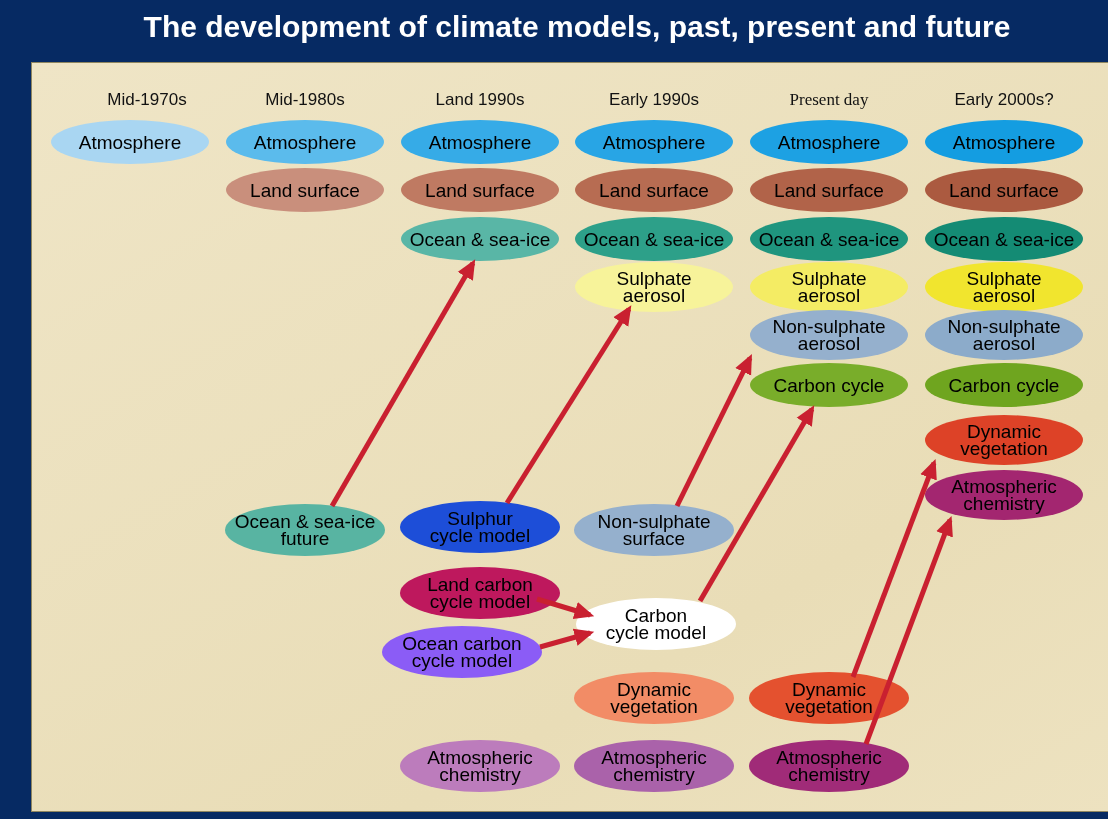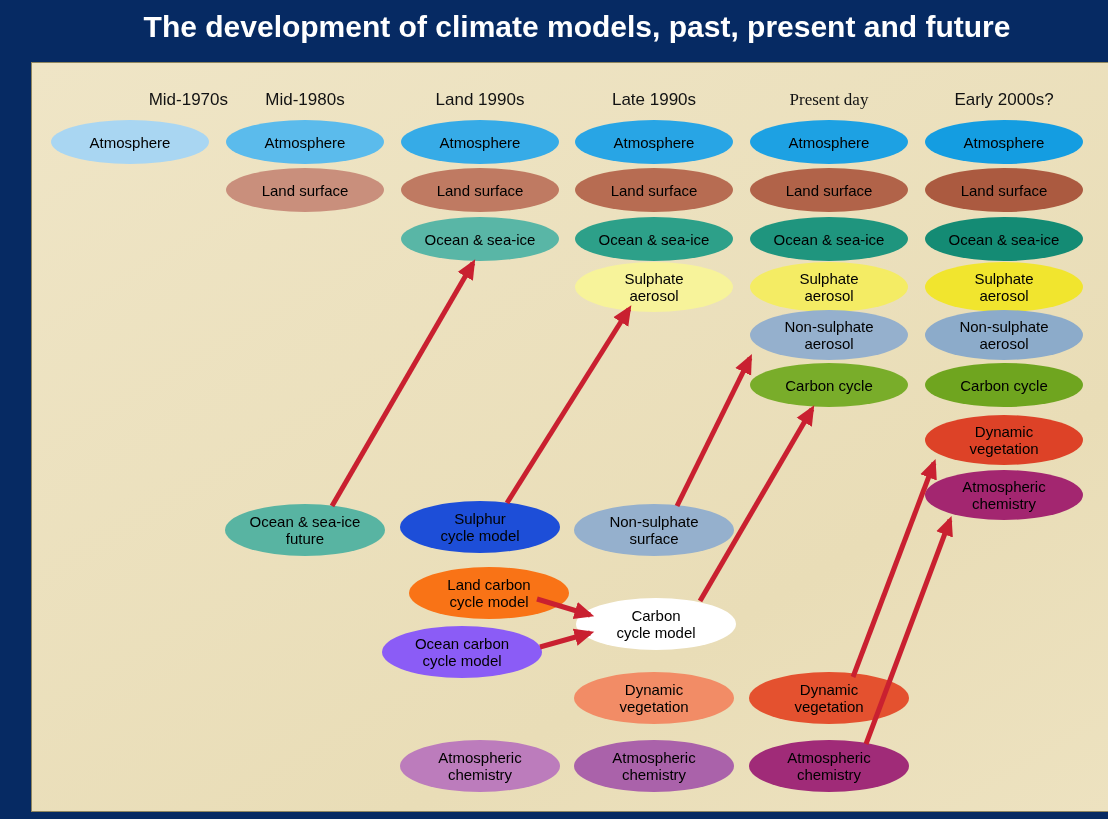--- a/index.html
+++ b/index.html
@@ -7,38 +7,38 @@
           font-family:"Liberation Sans",sans-serif;overflow:hidden;margin-left:23px;}
   .header{position:absolute;left:0;top:0;width:1108px;height:54px;background:#062a63;
           display:flex;align-items:center;justify-content:center;}
   .header-title{color:#ffffff;font-weight:bold;font-size:30px;white-space:nowrap;}
   .panel{position:absolute;left:8px;top:62px;width:1090px;height:750px;
          background:linear-gradient(150deg,#efe5c6 0%,#e9ddb7 70%,#ede2c0 100%);
          border:1px solid #8f865f;box-sizing:border-box;}
   .col-header{position:absolute;top:90px;width:180px;margin-left:-90px;text-align:center;
               font-size:17px;color:#121212;}
   .node{position:absolute;border-radius:50%;display:flex;flex-direction:column;
-        align-items:center;justify-content:center;color:#000;font-size:15px;
+        align-items:center;justify-content:center;color:#000;font-size:19px;
         line-height:17px;text-align:center;}
   .node-line{pointer-events:none;}
   svg.arrows{position:absolute;left:0;top:0;width:1108px;height:819px;pointer-events:none;}
 </style>
 </head>
 <body>
 
 <div class="canvas">
   <div class="header">
     <div class="header-title">The development of climate models, past, present and future</div>
   </div>
   <div class="panel"></div>
   <div>
-      <div class="col-header" style="left: 115px; text-align: right;">Mid-1970s</div>
+      <div class="col-header" style="left: 124px;">Mid-1970s</div>
       <div class="col-header" style="left: 282px;">Mid-1980s</div>
       <div class="col-header" style="left: 457px;">Land 1990s</div>
-      <div class="col-header" style="left: 631px;">Late 1990s</div>
+      <div class="col-header" style="left: 631px;">Early 1990s</div>
       <div class="col-header" style="left: 806px; font-family: Liberation Serif, serif;">Present day</div>
       <div class="col-header" style="left: 981px;">Early 2000s?</div>
     </div>
   <div>
       <div class="node" style="left: 28px; top: 120px; width: 158px; height: 44px; background: rgb(169, 214, 242);">
         <div class="node-line">Atmosphere</div>
       </div>
       <div class="node" style="left: 203px; top: 120px; width: 158px; height: 44px; background: rgb(91, 187, 236);">
         <div class="node-line">Atmosphere</div>
       </div>
@@ -120,21 +120,21 @@
         <div class="node-line">future</div>
       </div>
       <div class="node" style="left: 377px; top: 501px; width: 160px; height: 52px; background: #1d4ed8;">
         <div class="node-line">Sulphur</div>
         <div class="node-line">cycle model</div>
       </div>
       <div class="node" style="left: 551px; top: 504px; width: 160px; height: 52px; background: rgb(149, 176, 205);">
         <div class="node-line">Non-sulphate</div>
         <div class="node-line">surface</div>
       </div>
-      <div class="node" style="left: 386px; top: 567px; width: 160px; height: 52px; background: #f97316;">
+      <div class="node" style="left: 377px; top: 567px; width: 160px; height: 52px; background: #be185d;">
         <div class="node-line">Land carbon</div>
         <div class="node-line">cycle model</div>
       </div>
       <div class="node" style="left: 359px; top: 626px; width: 160px; height: 52px; background: #8b5cf6;">
         <div class="node-line">Ocean carbon</div>
         <div class="node-line">cycle model</div>
       </div>
       <div class="node" style="left: 553px; top: 598px; width: 160px; height: 52px; background: #ffffff;">
         <div class="node-line">Carbon</div>
         <div class="node-line">cycle model</div>

